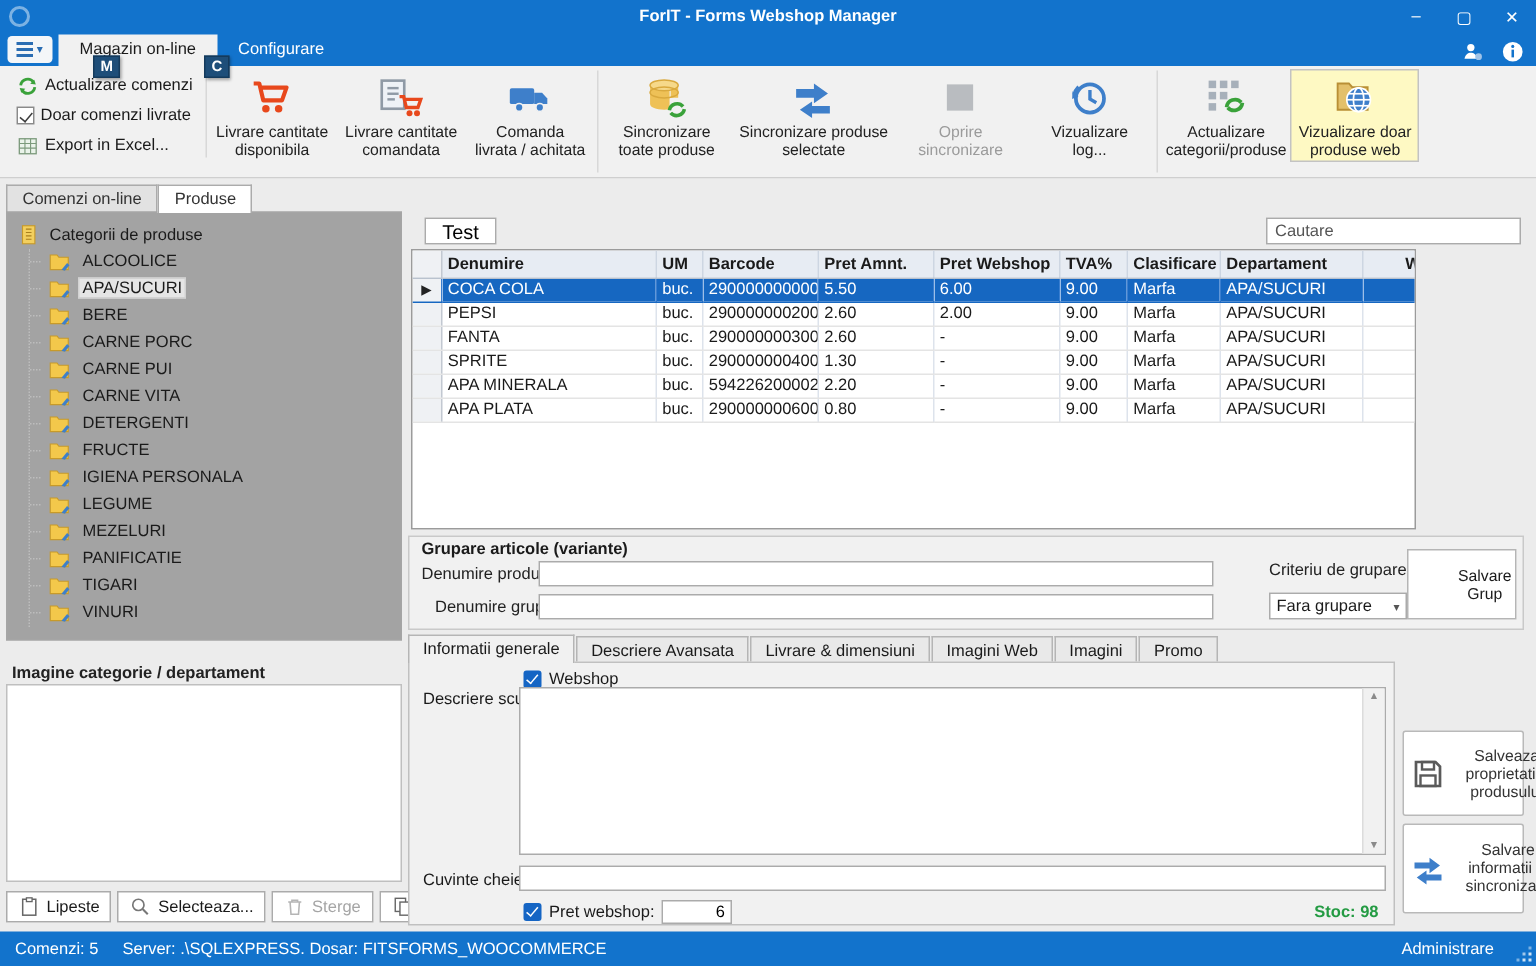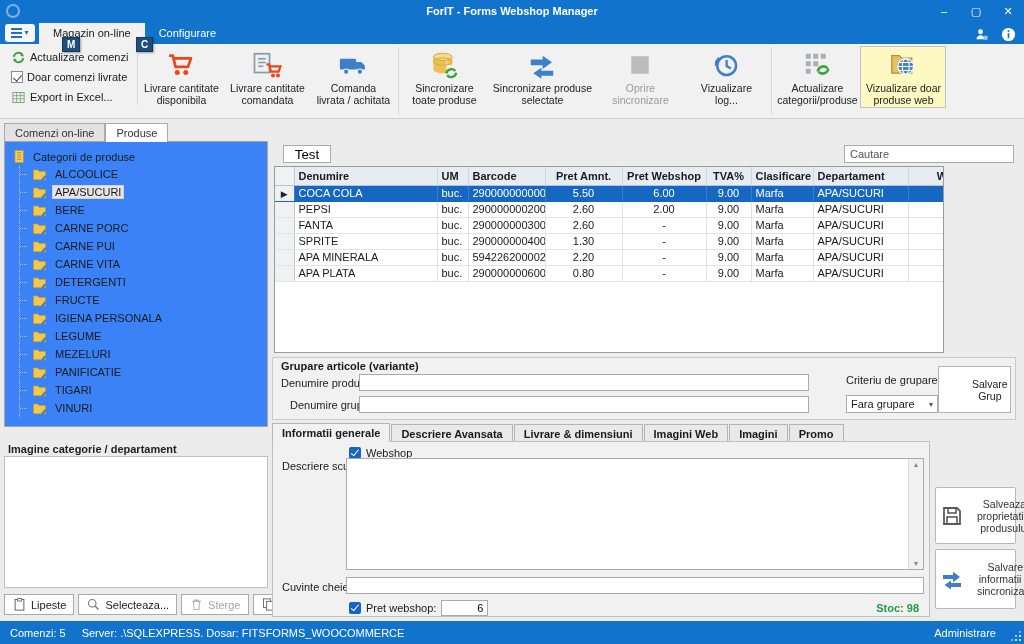--- a/index.html
+++ b/index.html
@@ -50,21 +50,21 @@
   .cbb::after { content:""; position:absolute; left:3.5px; top:1px; width:3.2px; height:6.5px; border:solid #fff; border-width:0 1.8px 1.8px 0; transform:rotate(40deg); }
   .cbb.mut { background:#7da3d6; }
 
   
   .main { position:absolute; left:0; top:119px; width:1024px; height:502px; background:#ececec; }
 
   
   .lp-tabs { position:absolute; left:4px; top:4px; display:flex; }
   .ltab { height:19px; padding:3px 10px 0; border:1px solid #ababab; border-bottom:none; background:#e2e2e2; color:#333; }
   .ltab.active { background:#fff; position:relative; z-index:2; }
-  .tree { position:absolute; left:4px; top:22px; width:264px; height:286px; background:#3b82f6; border:1px solid #a5a5a5; padding:6px 4px 0 6px; overflow:hidden; }
+  .tree { position:absolute; left:4px; top:22px; width:264px; height:286px; background:#a3a3a3; border:1px solid #a5a5a5; padding:6px 4px 0 6px; overflow:hidden; }
   .tree .vline { position:absolute; left:14px; top:24px; height:252px; border-left:1px dotted #bdbdbd; }
   .troot { display:flex; align-items:center; gap:5px; height:17px; font-size:11px; }
   .titem { display:flex; align-items:center; gap:4px; height:18px; margin-left:9px; position:relative; }
   .titem::before { content:""; width:7px; border-top:1px dotted #bdbdbd; flex:none; }
   .titem .tlabel { padding:1px 3px; }
   .titem.sel .tlabel { background:#e5e5e5; border:1px solid #d2d2d2; padding:0 2px; }
   .icon17 { width:17px; height:15px; flex:none; }
   .img-caption { position:absolute; left:8px; top:324px; font-weight:bold; color:#222; }
   .img-box { position:absolute; left:4px; top:337px; width:264px; height:132px; background:#fff; border:1px solid #bfbfbf; }
   .lp-btns { position:absolute; left:4px; top:475px; width:264px; display:flex; gap:4px; }
@@ -75,36 +75,36 @@
   .rp { position:absolute; left:272px; top:0; width:744px; height:502px; }
   .test-btn { position:absolute; left:11px; top:26px; width:48px; height:18px; }
   .search { position:absolute; right:2px; top:26px; width:170px; height:18px; border:1px solid #ababab; padding:0 5px; font-size:11px; font-family:inherit; background:#fff; }
   .search::placeholder { color:#555; }
 
   .grid { position:absolute; left:2px; top:47px; width:670px; height:187px; background:#fff; border:1px solid #9b9b9b; overflow:hidden; }
   table.dg { border-collapse:collapse; table-layout:fixed; width:740px; }
   .dg th { background:#e7ecf3; font-weight:bold; font-size:11px; height:18px; border-right:1px solid #cdd6e2; border-bottom:1px solid #b9c2ce; padding:0 4px; text-align:left; }
   .dg td { height:16px; border-right:1px solid #dde3ec; border-bottom:1px solid #e4e4e4; padding:0 4px; font-size:11px; background:#fff; overflow:hidden; white-space:nowrap; }
   .dg .ind { background:#eff1f4; border-right:1px solid #c2c8d1; text-align:center; padding:0; }
-  .dg .c-r { text-align:center; }
+  .dg .c-r { text-align:left; }
   .dg .c-c { text-align:center; }
   .dg tr.sel td { background:#1667c1; color:#fff; border-right-color:#3a7ecf; border-bottom-color:#1667c1; }
   .dg tr.sel td.ind { background:#eff1f4; color:#222; }
   .selarrow { font-size:9px; color:#222; }
 
   .grouping { position:absolute; left:0; top:238px; width:744px; height:63px; background:#f1f1f1; border:1px solid #c9c9c9; }
   .grouping .gcap { position:absolute; left:8px; top:2px; font-weight:bold; }
   .flabel { position:absolute; font-size:11px; color:#222; }
   .finput { position:absolute; height:17px; border:1px solid #ababab; background:#fff; font-family:inherit; font-size:11px; padding:0 4px; }
   .dropdown { position:absolute; height:18px; border:1px solid #ababab; background:#fff; display:flex; align-items:center; justify-content:space-between; padding:0 4px; }
   .dropdown .dcaret { color:#555; font-size:8px; }
   .savegrp { position:absolute; left:665px; top:8px; width:73px; height:47px; background:#fff; border:1px solid #b5b5b5; display:flex; align-items:center; gap:3px; padding:0 4px; }
   .savegrp .lbl { font-size:10.5px; line-height:12px; text-align:center; flex:1;margin-left:26px; }
 
-  .dtabs { position:absolute; left:0; top:304px; display:flex; align-items:flex-end;font-weight:bold; }
+  .dtabs { position:absolute; left:0; top:304px; display:flex; align-items:flex-end; }
   .dtab { height:18px; padding:3px 9px 0; border:1px solid #b5b5b5; border-bottom:none; background:#e9e9e9; margin-right:1px; }
   .dtab.active { background:#f1f1f1; position:relative; z-index:2; height:19px; }
   .dcontent { position:absolute; left:0; top:322px; width:658px; height:176px; background:#f1f1f1; border:1px solid #c0c0c0; }
   .ws-row { position:absolute; left:76px; top:5px; display:flex; align-items:center; gap:5px; }
   .desc-label { position:absolute; left:9px; top:18px; }
   .descbox { position:absolute; left:73px; top:16px; width:578px; height:112px; background:#fff; border:1px solid #ababab; }
   .descbox .sb { position:absolute; right:0; top:0; width:15px; height:100%; background:#f1f1f1; border-left:1px solid #dcdcdc; display:flex; flex-direction:column; justify-content:space-between; align-items:center; padding:2px 0; color:#8a8a8a; font-size:7px; }
   .key-label { position:absolute; left:9px; top:139px; }
   .keyinput { left:73px; top:135px; width:578px; }
   .price-row { position:absolute; left:76px; top:158px; display:flex; align-items:center; gap:5px; }

